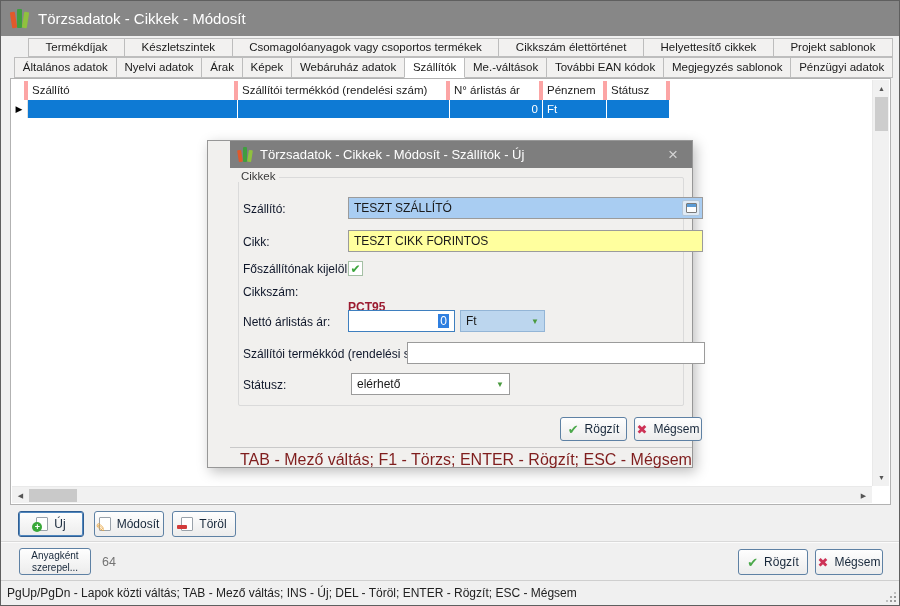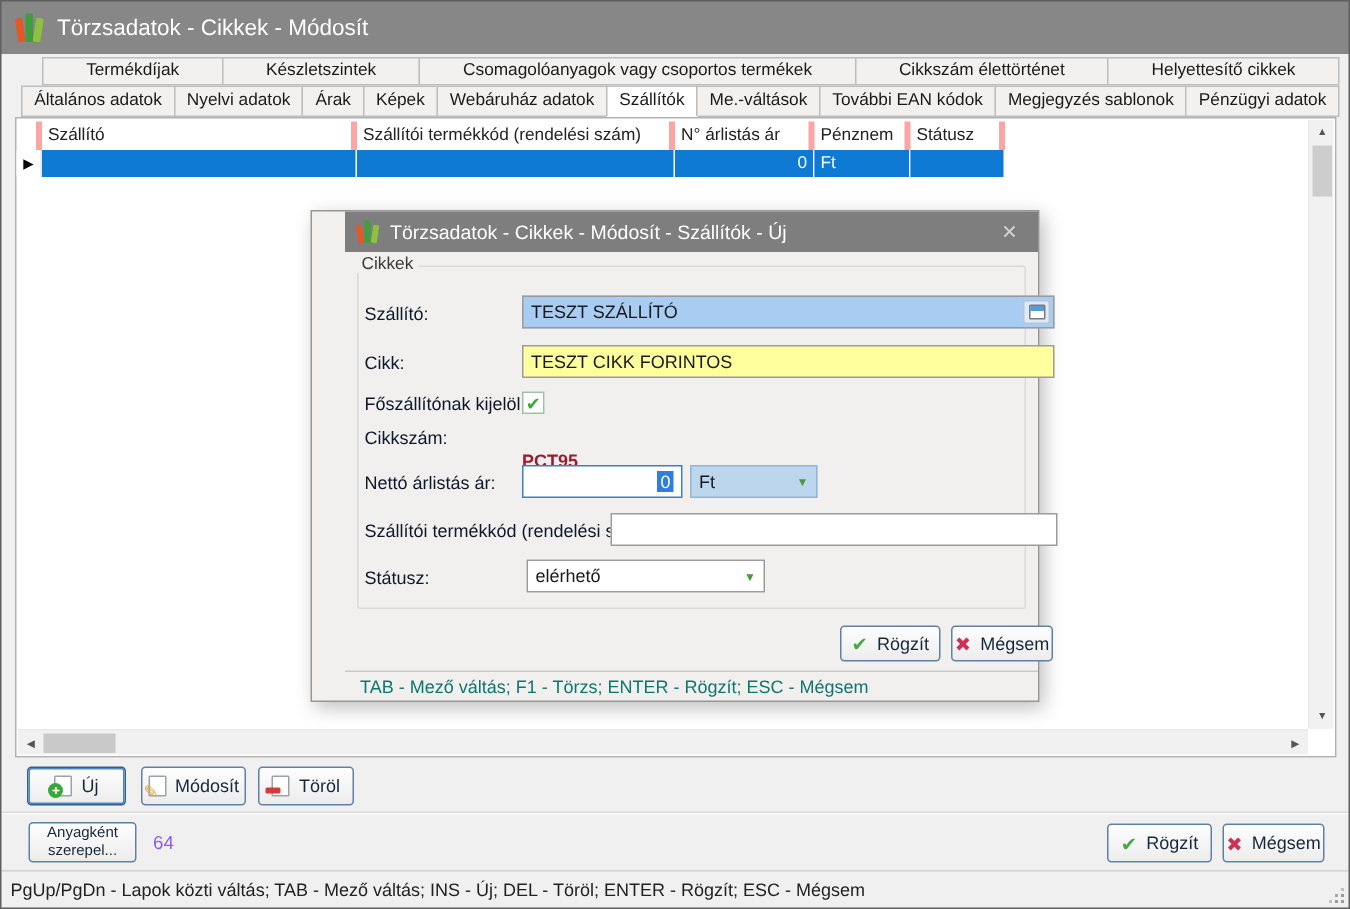--- a/index.html
+++ b/index.html
@@ -60,21 +60,21 @@
   .badge-plus { position:absolute; left:-5px; bottom:-2px; width:10px; height:10px; background:#39a839;
     border-radius:50%; color:#fff; font-size:9px; line-height:10px; text-align:center; font-weight:bold; }
   .badge-minus { position:absolute; left:-5px; bottom:1px; width:10px; height:4px; background:#d23b3b; border-radius:1px; }
   .badge-pencil { position:absolute; left:-4px; bottom:-4px; color:#e8a33d; font-size:12px; line-height:1; }
 
   
   .groove { position:absolute; left:1px; right:1px; top:541px; height:2px;
     border-top:1px solid #d9d9d9; border-bottom:1px solid #fbfbfb; }
   .material-btn { left:19px; top:548px; width:72px; height:27px; font-size:10px; line-height:1.15;
     text-align:center; padding:0 2px; }
-  .material-count { position:absolute; left:102px; top:555px; font-size:12.5px; color:#8b5cf6; }
+  .material-count { position:absolute; left:102px; top:555px; font-size:12.5px; color:#737373; }
 
   
   .statusbar { position:absolute; left:1px; right:1px; top:580px; height:24px; background:#f0f0f0;
     border-top:1px solid #cfcfcf; padding:5px 0 0 6px; font-size:12px; color:#222; }
   .grip { position:absolute; right:4px; bottom:4px; width:10px; height:10px; }
   .grip::after { content:''; position:absolute; right:0; bottom:0; width:2px; height:2px; background:#9a9a9a;
     box-shadow:-4px 0 #9a9a9a, 0 -4px #9a9a9a, -8px 0 #c0c0c0, 0 -8px #c0c0c0, -4px -4px #a8a8a8; }
 
   
   .dialog { position:absolute; left:207px; top:140px; width:486px; height:328px; background:#f1f0ee;
@@ -105,40 +105,41 @@
   .code-value { position:absolute; left:118px; top:132px; font-size:12px; font-weight:bold; color:#9b1b30; }
   .txt.price { left:118px; top:142px; width:107px; border-color:#3e7fbf; justify-content:flex-end; }
   .sel-text { background:#2f7fe0; color:#fff; padding:0 2px; }
   .combo { position:absolute; height:22px; border:1px solid #9b9b9b; background:#fff; font-size:12px;
     display:flex; align-items:center; padding:0 5px; }
   .combo .arrow { margin-left:auto; color:#4a9a3f; font-size:8px; }
   .combo.currency { left:230px; top:142px; width:85px; background:#bcd6ee; border-color:#93b5d6; }
   .txt.ordercode { left:177px; top:174px; width:298px; }
   .combo.status { left:121px; top:205px; width:159px; }
   .dlg-footer { position:absolute; left:0; right:0; top:279px; height:20px; border-top:1px solid #c9c9c9;
-    padding:3px 0 0 10px; font-size:12px; color:#0f766e; }
+    padding:3px 0 0 10px; font-size:16px; color:#7f1d1d; }
 </style>
 </head>
 <body>
 
 <div class="titlebar">
   <span class="logo">
       <i class="b1"></i>
       <i class="b2"></i>
       <i class="b3"></i>
     </span>
   <span>Törzsadatok - Cikkek - Módosít</span>
 </div>
 
 <div class="tabrow tabrow1" id="tabrow1">
     <div class="tab">Termékdíjak</div>
     <div class="tab">Készletszintek</div>
     <div class="tab">Csomagolóanyagok vagy csoportos termékek</div>
     <div class="tab">Cikkszám élettörténet</div>
     <div class="tab">Helyettesítő cikkek</div>
+    <div class="tab">Projekt sablonok</div>
   </div>
 <div class="tabrow tabrow2" id="tabrow2">
     <div class="tab">Általános adatok</div>
     <div class="tab">Nyelvi adatok</div>
     <div class="tab">Árak</div>
     <div class="tab">Képek</div>
     <div class="tab">Webáruház adatok</div>
     <div class="tab active">Szállítók</div>
     <div class="tab">Me.-váltások</div>
     <div class="tab">További EAN kódok</div>

